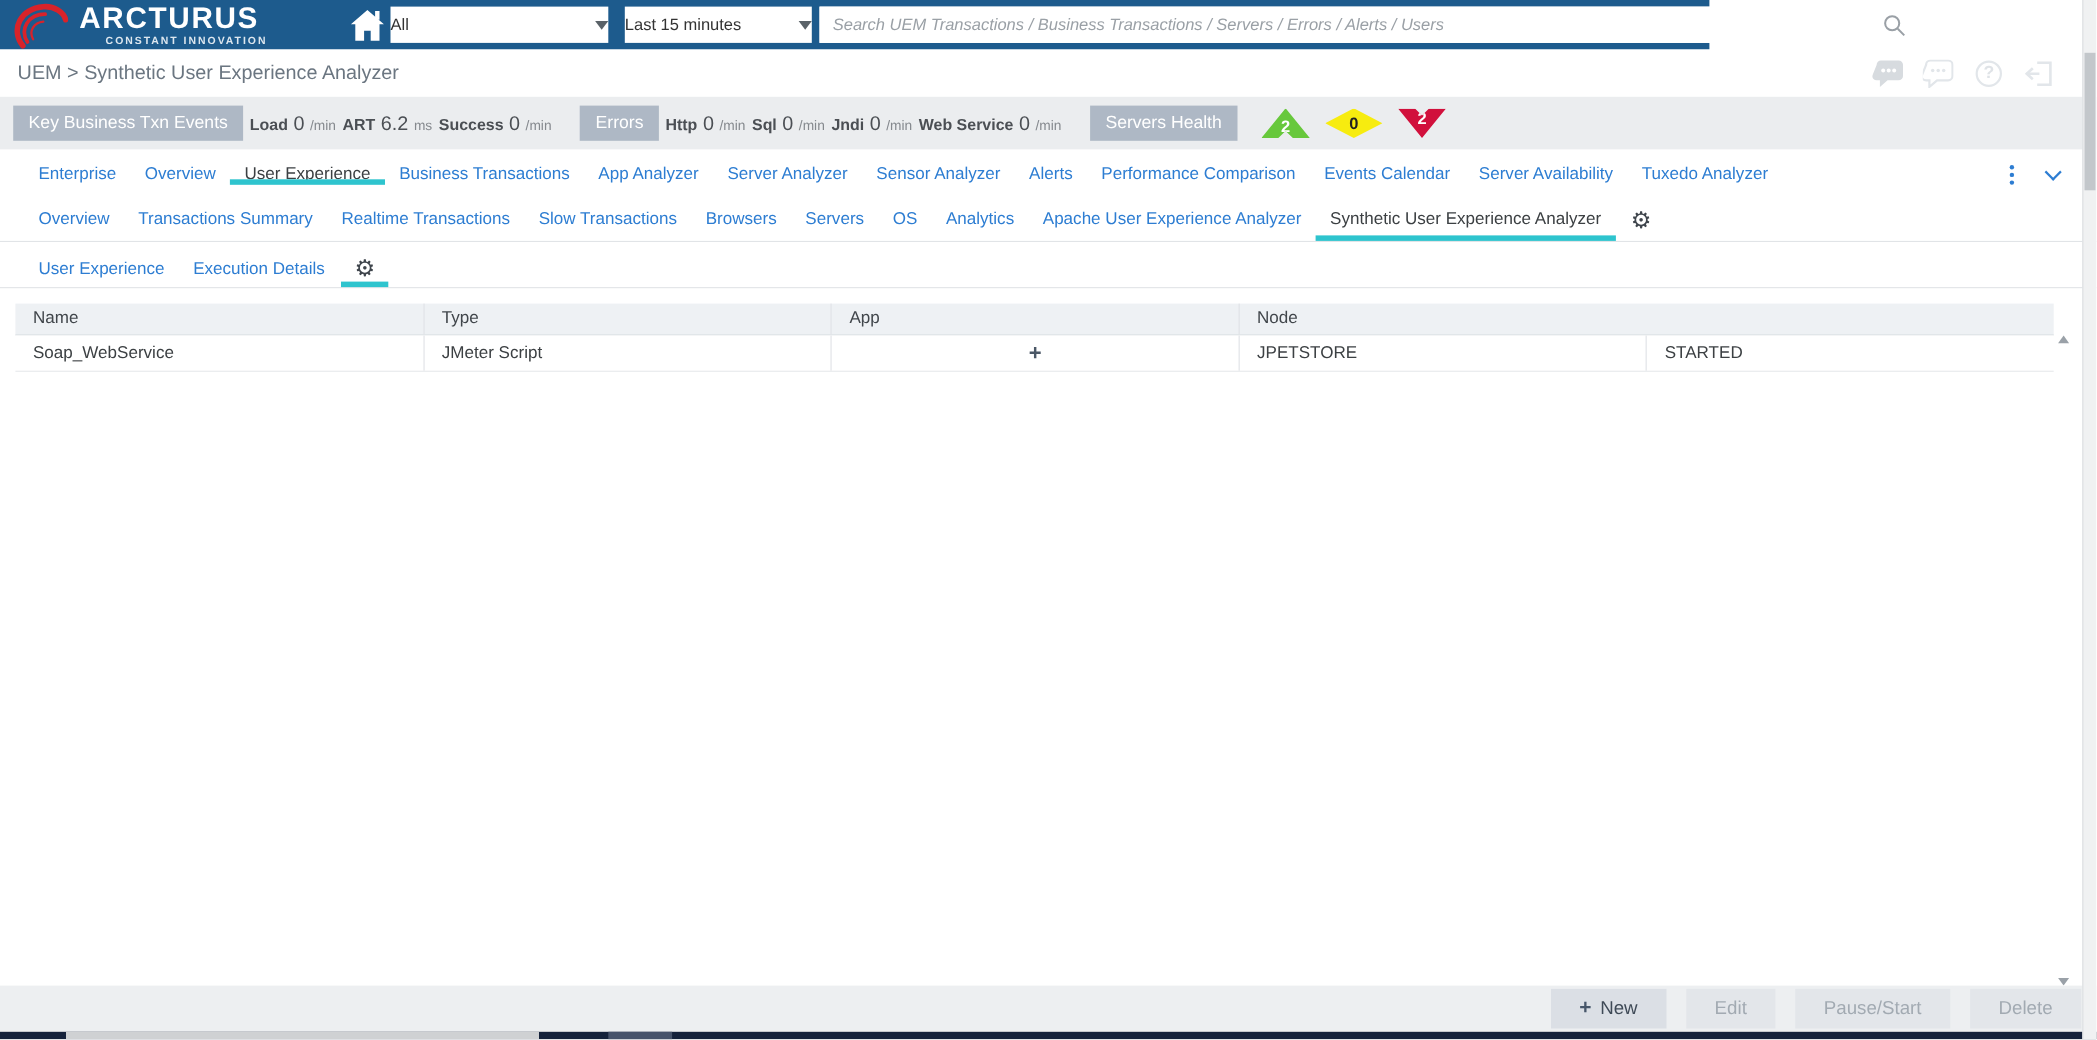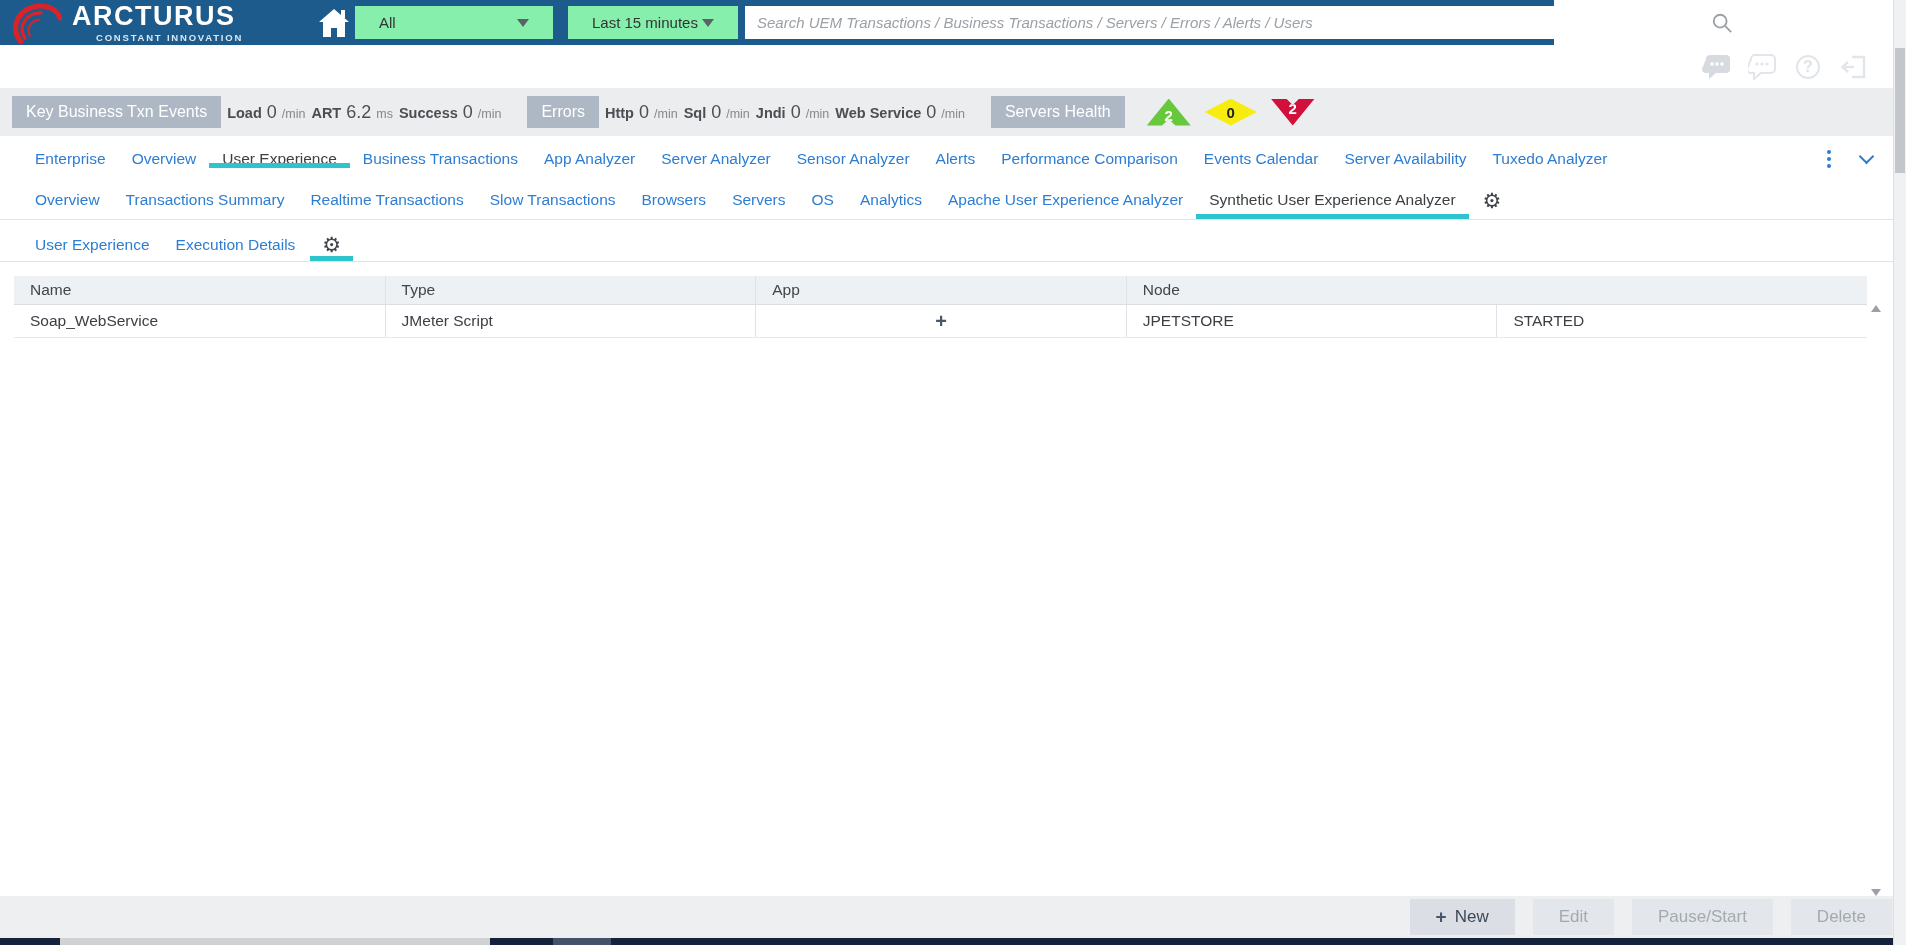--- a/index.html
+++ b/index.html
@@ -7,21 +7,21 @@
   body { font-family:"Liberation Sans", sans-serif; }
   .screen { position:relative; width:1906px; height:945px; background:#fff; overflow:hidden; }
 
   
   .topbar { position:absolute; left:0; top:0; width:1554px; height:45px; background:#1d5b8d; display:flex; align-items:flex-end; }
   .brand { display:flex; align-items:center; gap:10px; margin-left:10px; width:300px; }
   .brand-text { display:flex; flex-direction:column; line-height:1; }
   .brand-name { color:#fff; font-size:27px; font-weight:700; letter-spacing:1.5px; }
   .brand-tag { color:#dde7ef; font-size:9.5px; letter-spacing:1.8px; font-weight:700; margin-top:3px;padding-left:24px; }
   .home-btn { position:absolute; left:318px; top:8px; width:32px; height:30px; cursor:pointer; }
-  .dropdown { position:absolute; top:6px; height:33px; background:#86efac; display:flex; align-items:center; padding:0 24px; }
+  .dropdown { position:absolute; top:6px; height:33px; background:#ffffff; display:flex; align-items:center; padding:0 0; }
   .dd-scope { left:355px; width:198px; }
   .dd-time { left:568px; width:170px; }
   .dd-value { font-size:15px; color:#333; flex:1; }
   .caret-down { width:0; height:0; border-left:6px solid transparent; border-right:6px solid transparent; border-top:8px solid #5a6268; }
   .searchbox { position:absolute; left:745px; top:6px; width:998px; height:33px; background:#fff; display:flex; align-items:center; }
   .search-input { flex:1; height:100%; border:none; outline:none; padding:0 12px; font-size:15px; font-style:italic; color:#555; font-family:"Liberation Sans", sans-serif; }
   .search-input::placeholder { color:#9aa0a6; font-style:italic; }
   .search-icon { width:22px; height:22px; margin-right:10px; }
   .hamburger { position:absolute; left:1848px; top:10px; width:40px; height:26px; display:flex; flex-direction:column; justify-content:space-between; cursor:pointer; }
   .hamburger span { display:block; height:5px; background:#fff; border-radius:1px; }
@@ -136,20 +136,21 @@
     </div>
 
     <div class="hamburger">
       <span></span>
         <span></span>
         <span></span>
     </div>
   </header>
 
   <div class="crumbrow">
+    <span class="crumb">UEM &gt; Synthetic User Experience Analyzer</span>
     <div class="crumb-icons">
       <span class="cicon">
         <svg width="28" height="26" viewBox="0 0 28 26">
           <path d="M2 4 a4 4 0 0 1 4 -4 h16 a4 4 0 0 1 4 4 v10 a4 4 0 0 1 -4 4 h-10 l-7 6 v-6 h-3 a4 4 0 0 1 -4 -4 z" transform="translate(2,1)" fill="#d7dbdf"></path>
           <circle cx="10" cy="10" r="1.8" fill="#fff"></circle>
             <circle cx="15" cy="10" r="1.8" fill="#fff"></circle>
             <circle cx="20" cy="10" r="1.8" fill="#fff"></circle>
         </svg>
       </span>
       <span class="cicon">

